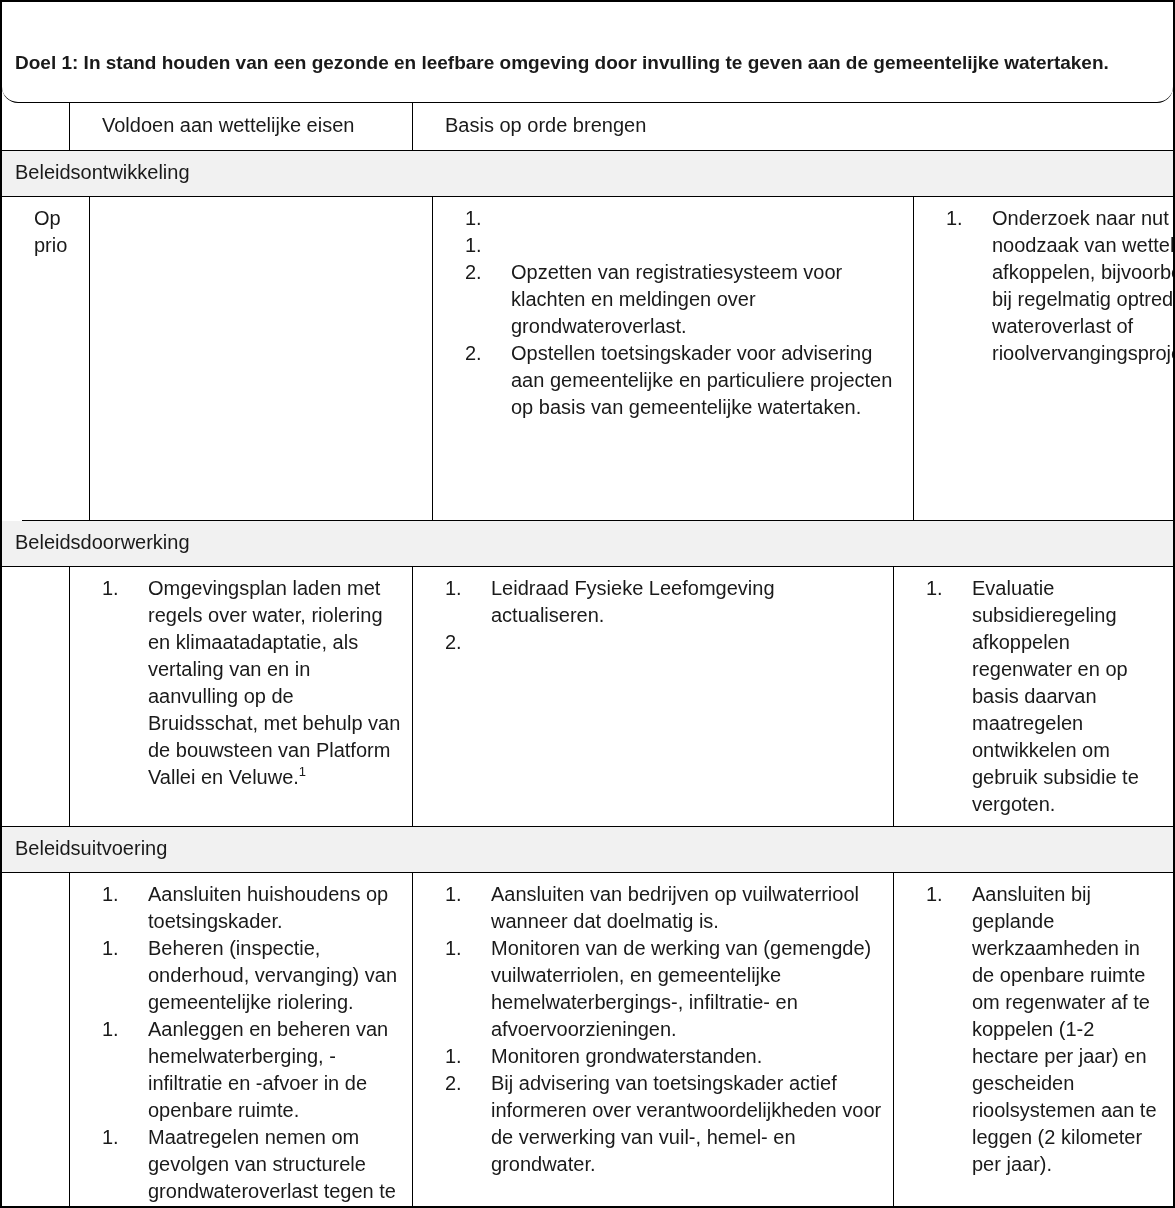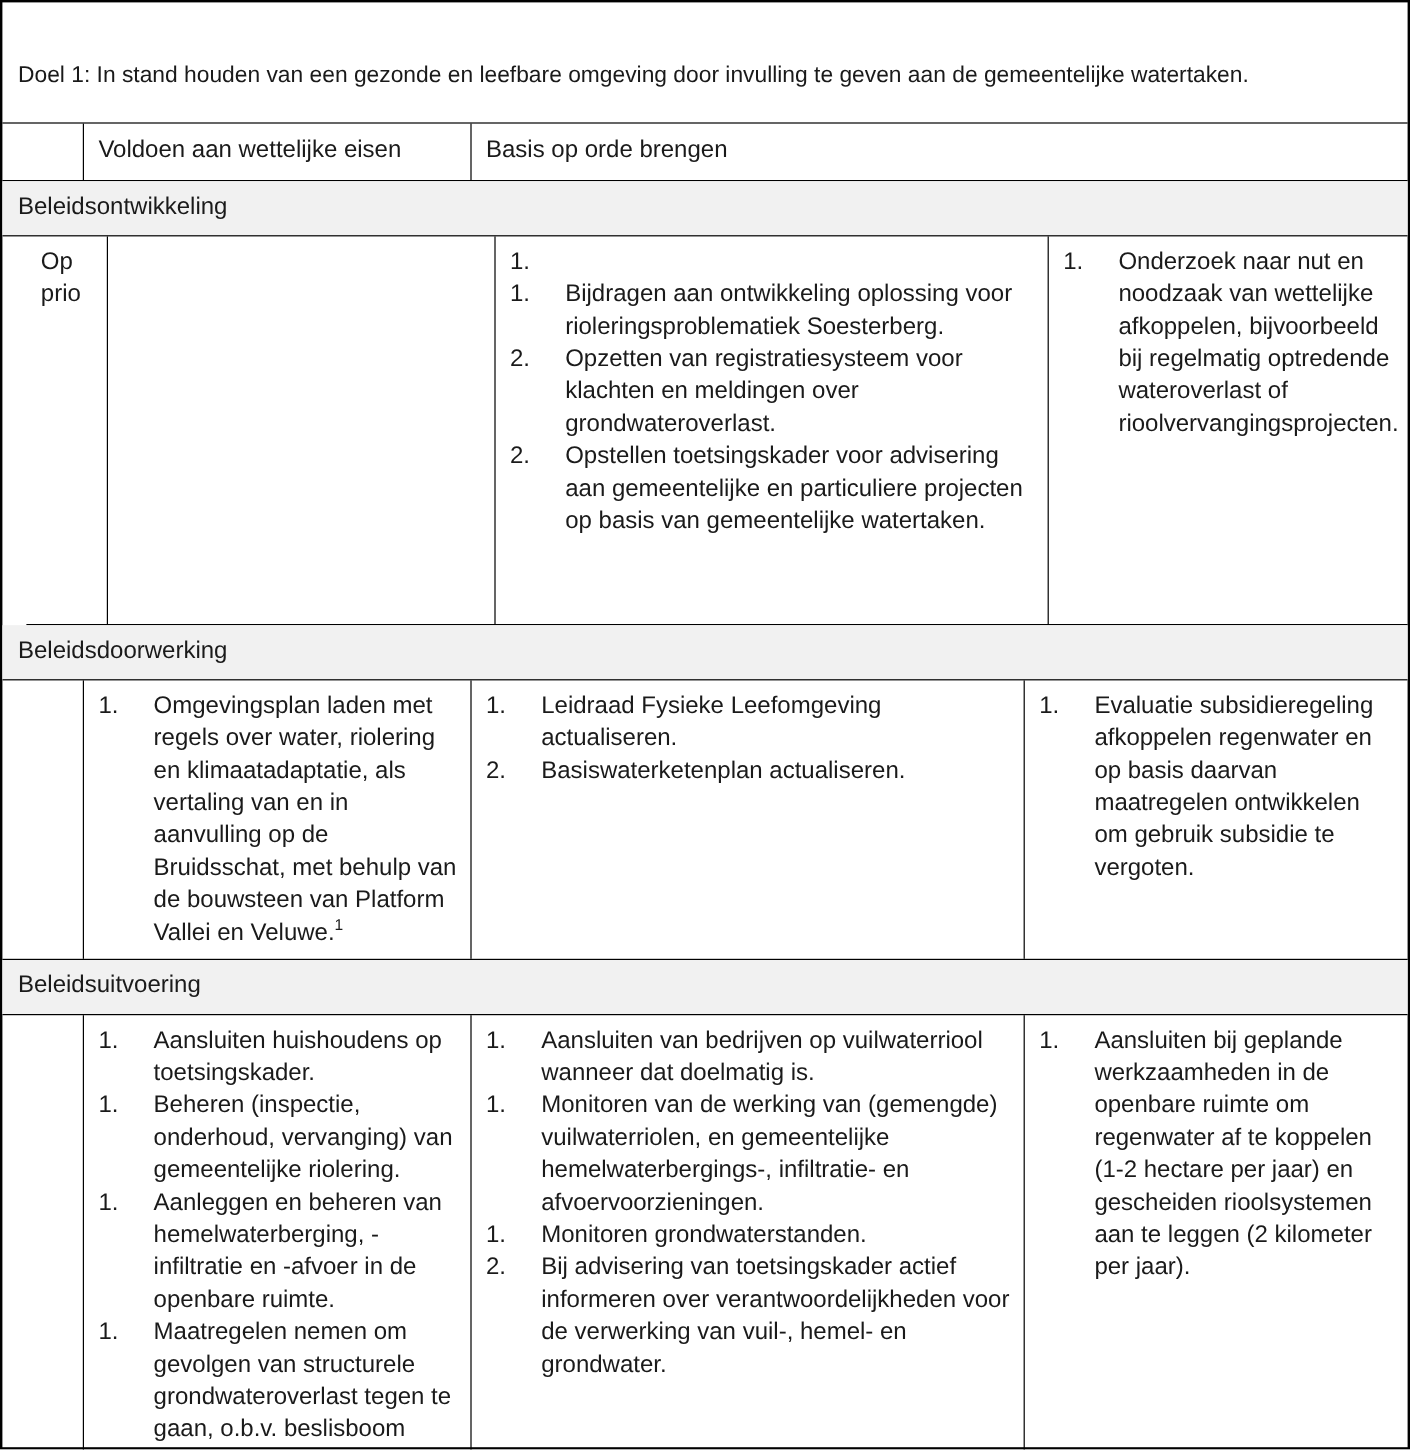--- a/index.html
+++ b/index.html
@@ -17,25 +17,27 @@
     height: 1208px;
     border: 2px solid #000000;
     background: #ffffff;
   }
   .title-row {
     min-height: 101px;
     border-bottom: 1px solid #000000;
     padding: 48px 14px 0 13px;
     font-size: 19px;
     line-height: 26px;
-    font-weight: normal;
+    font-weight: bold;
+    border-radius: 16px;
   }
   .grid-row {
     display: grid;
     grid-template-columns: 68px 323px 461px 1fr;
+    gap: 20px;
   }
   .header-row { min-height: 48px; border-bottom: 1px solid #000000; }
   .cell {
     border-right: 1px solid #000000;
     padding: 8px 8px 8px 12px;
     font-size: 20px;
     line-height: 27px;
     overflow: hidden;
   }
   .cell:last-child { border-right: none; }
@@ -85,21 +87,20 @@
       <div class="cell">
         <span>Op prio</span>
       </div>
       <div class="cell"></div>
       <div class="cell">
         <div class="li">
           <span class="num">1.</span>
         </div>
         <div class="li">
           <span class="num">1.</span>
-          <span class="txt">Bijdragen aan ontwikkeling oplossing voor rioleringsproblematiek Soesterberg.</span>
         </div>
         <div class="li">
           <span class="num">2.</span>
           <span class="txt">Opzetten van registratiesysteem voor klachten en meldingen over grondwateroverlast.</span>
         </div>
         <div class="li">
           <span class="num">2.</span>
           <span class="txt">Opstellen toetsingskader voor advisering aan gemeentelijke en particuliere projecten op basis van gemeentelijke watertaken.</span>
         </div>
       </div>
@@ -123,21 +124,20 @@
           <span class="txt"><span>Omgevingsplan laden met regels over water, riolering en klimaatadaptatie, als vertaling van en in aanvulling op de Bruidsschat, met behulp van de bouwsteen van Platform Vallei en Veluwe.</span><sup>1</sup></span>
         </div>
       </div>
       <div class="cell">
         <div class="li">
           <span class="num">1.</span>
           <span class="txt">Leidraad Fysieke Leefomgeving actualiseren.</span>
         </div>
         <div class="li">
           <span class="num">2.</span>
-          <span class="txt">Basiswaterketenplan actualiseren.</span>
         </div>
       </div>
       <div class="cell">
         <div class="li">
           <span class="num">1.</span>
           <span class="txt">Evaluatie subsidieregeling afkoppelen regenwater en op basis daarvan maatregelen ontwikkelen om gebruik subsidie te vergoten.</span>
         </div>
       </div>
     </div>
 

